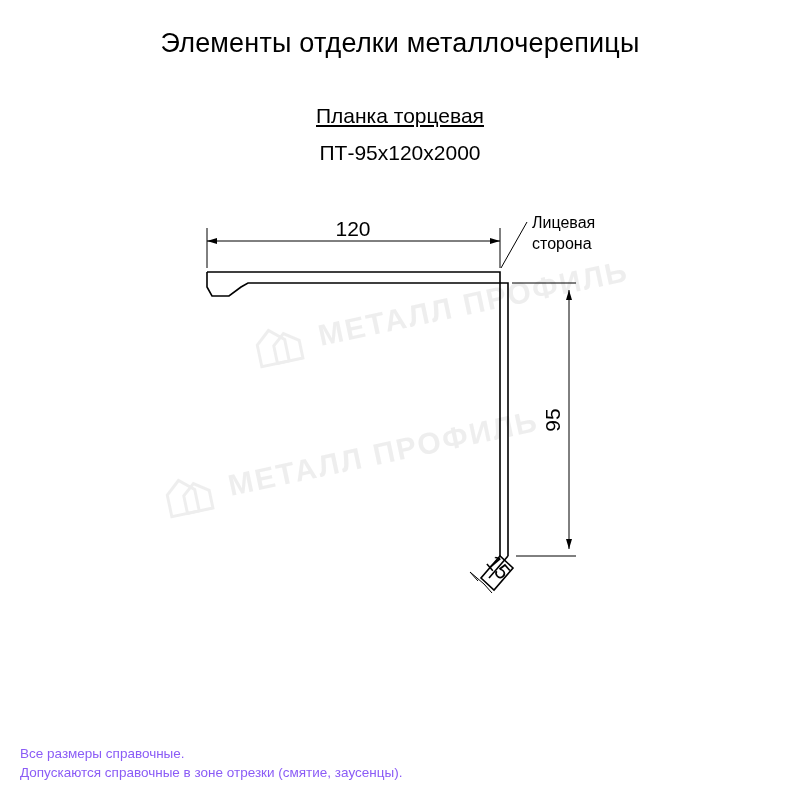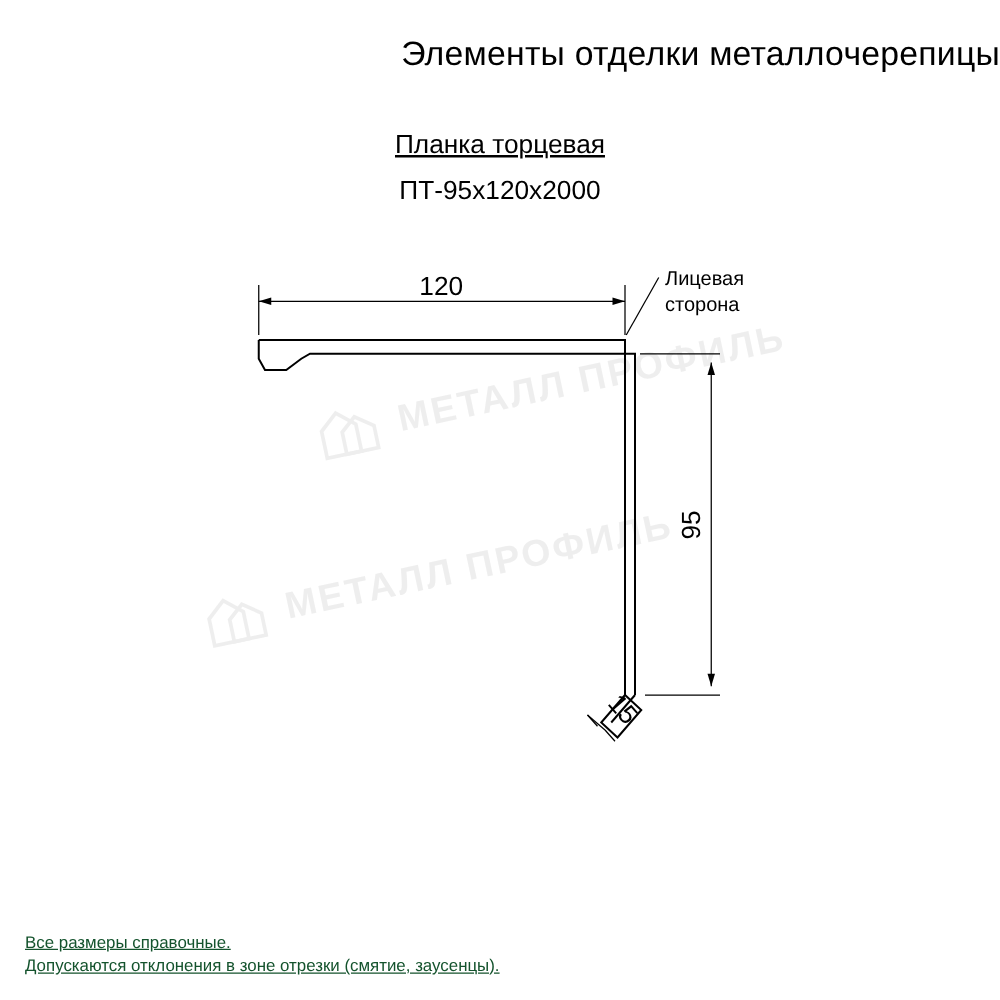--- a/index.html
+++ b/index.html
@@ -21,21 +21,21 @@
     width: 800px;
     height: 800px;
   }
 
   
   .title {
     position: absolute;
     top: 28px;
     left: 0;
     width: 800px;
-    text-align: right;
+    text-align: center;
     font-size: 27px;
     letter-spacing: 0.2px;
     color: #000;
   }
   .subtitle {
     position: absolute;
     top: 104px;
     left: 0;
     width: 800px;
     text-align: center;
@@ -51,22 +51,21 @@
     font-size: 21px;
   }
 
   
   .notes {
     position: absolute;
     left: 20px;
     bottom: 18px;
     font-size: 13.5px;
     line-height: 19px;
-    color: #14532d;
-    text-decoration: underline;
+    color: #8b5cf6;
   }
   .notes div { white-space: nowrap; }
 
   
   .watermark {
     position: absolute;
     display: flex;
     align-items: center;
     gap: 12px;
     opacity: 0.16;
@@ -182,16 +181,16 @@
 
     <g stroke="#000" stroke-width="1" fill="none">
       <line x1="501" y1="268" x2="527" y2="222"></line>
     </g>
     <text class="label-text" x="532" y="228">Лицевая</text>
     <text class="label-text" x="532" y="249">сторона</text>
   </svg>
 
   <div class="notes">
     <div>Все размеры справочные.</div>
-    <div>Допускаются отклонения в зоне отрезки (смятие, заусенцы).</div>
+    <div>Допускаются справочные в зоне отрезки (смятие, заусенцы).</div>
   </div>
 
 </div>
 
 </body></html>

